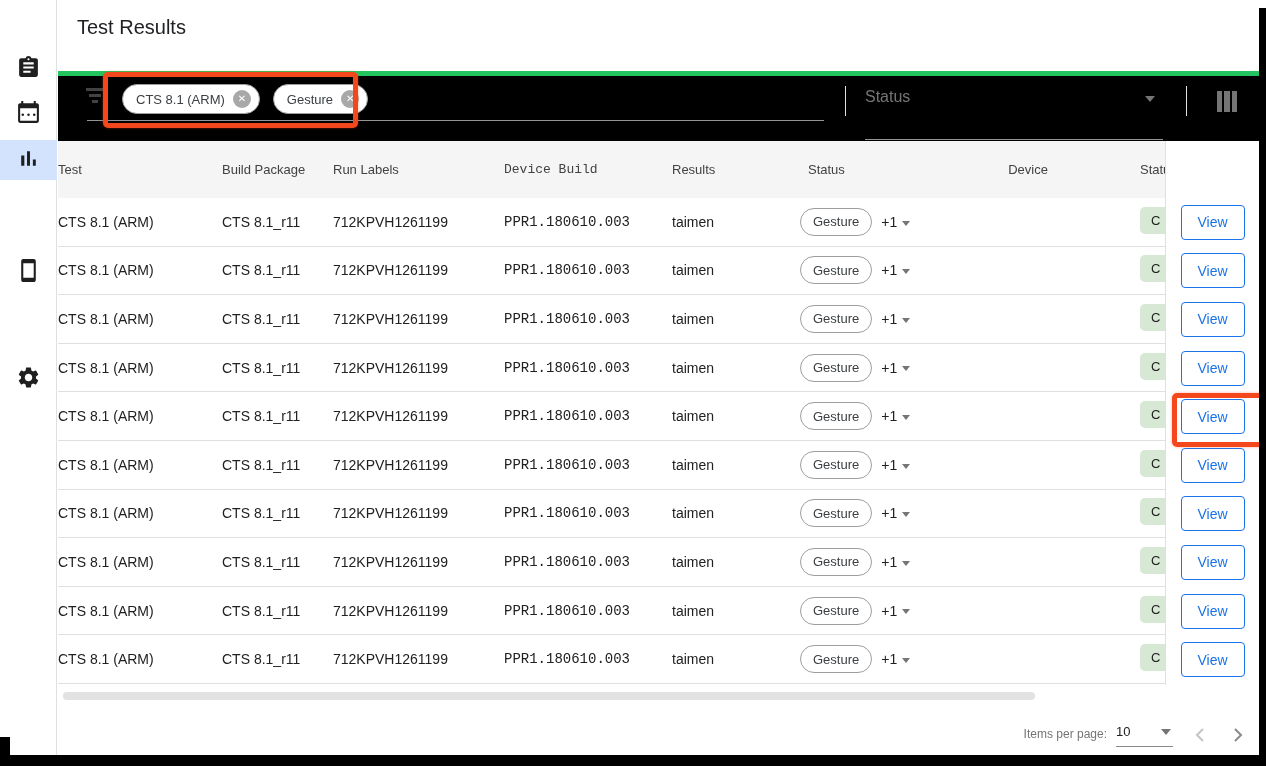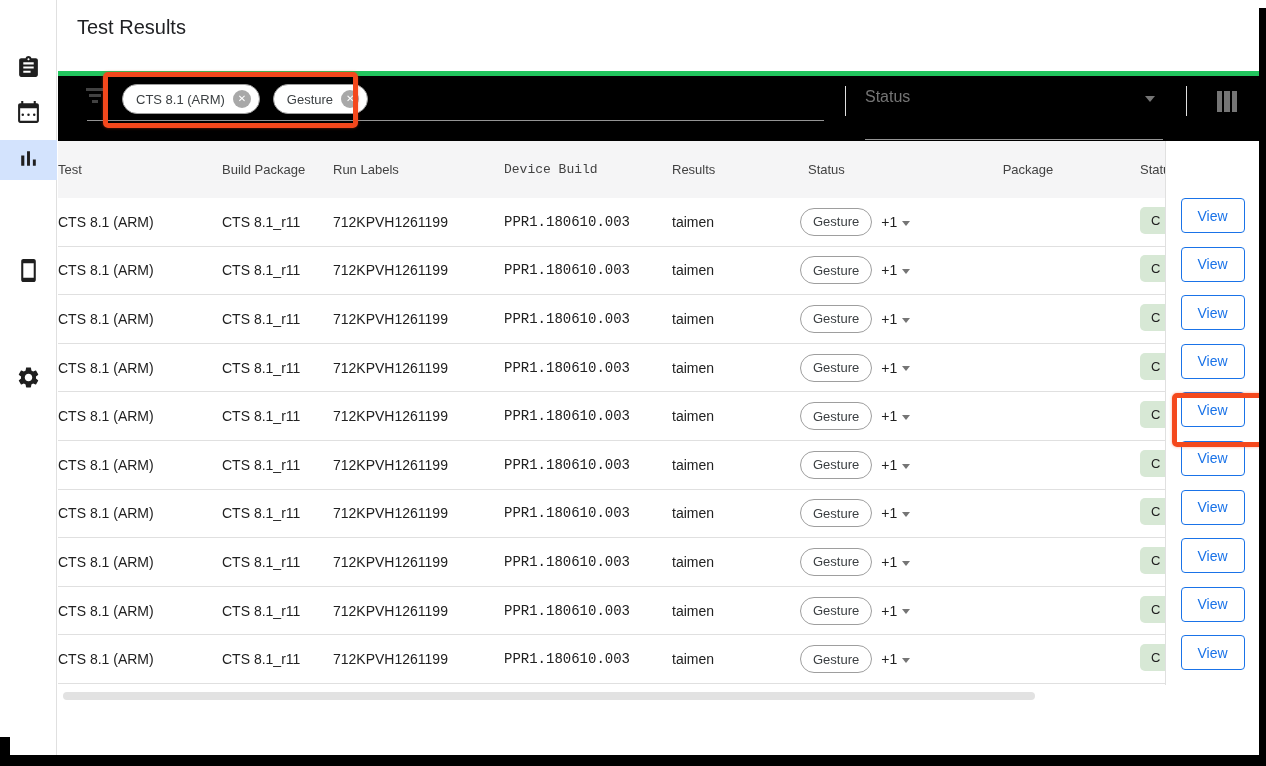--- a/index.html
+++ b/index.html
@@ -66,21 +66,21 @@
   .more { font-size:14px; color:#212121; margin-left:9px; }
   .more-caret { display:inline-block; width:0; height:0; border-left:4px solid transparent;
                 border-right:4px solid transparent; border-top:5px solid #757575; margin-left:5px; vertical-align:middle; }
   .status-badge { display:inline-block; width:62px; background:#d7e8d5; color:#212121; font-size:13px;
                   border-radius:5px; padding:6px 0 6px 11px; overflow:hidden; }
 
   
   .view-col { position:absolute; left:1165px; top:141px; width:94px; height:544px; background:#fff;
               border-left:1px solid #e0e0e0; z-index:3; }
   .view-head { height:57px; }
-  .view-cell { height:48.6px; display:flex; align-items:flex-start; justify-content:center; }
+  .view-cell { height:48.6px; display:flex; align-items:center; justify-content:center; }
   .view-btn { width:64px; height:35px; background:#fff; border:1px solid #1a73e8; border-radius:4px;
               color:#1a73e8; font-size:14px; cursor:pointer; font-family:inherit; }
 
   
   .annot { position:absolute; border:5px solid #f4481c; border-radius:5px; z-index:40; pointer-events:none;
            box-shadow:0 0 3px rgba(244,72,28,.45); }
   .annot-filter { left:103px; top:72px; width:255px; height:56px; }
   .annot-view { left:1172px; top:393px; width:94px; height:54px; }
 
   
@@ -167,21 +167,21 @@
   </div>
 
   <div class="scroll-area">
     <div class="thead">
       <span class="th c1">Test</span>
       <span class="th c2">Build Package</span>
       <span class="th c3">Run Labels</span>
       <span class="th c4">Device Build</span>
       <span class="th c5">Results</span>
       <span class="th c6">Status</span>
-      <span class="th c7">Package</span>
+      <span class="th c7">Device</span>
       <span class="th c8">Status</span>
     </div>
     <div>
   <div class="trow">
     <span class="td c1">CTS 8.1 (ARM)</span>
     <span class="td c2">CTS 8.1_r11</span>
     <span class="td c3">712KPVH1261199</span>
     <span class="td c4">PPR1.180610.003</span>
     <span class="td c5">taimen</span>
     <span class="td c6">
@@ -383,18 +383,36 @@
     <button class="view-btn">View</button>
   </div>
 </div>
   </div>
 
   <div class="annot annot-filter"></div>
   <div class="annot annot-view"></div>
 
   <div class="hscroll-thumb"></div>
 
+  <div class="paginator">
+    <span class="ipp-label">Items per page:</span>
+    <span class="ipp-select">
+      <span class="ipp-value">10</span>
+      <span class="ipp-caret"></span>
+      <span class="ipp-underline"></span>
+    </span>
+    <button class="pg-btn pg-prev">
+      <span><svg viewBox="0 0 24 24">
+            <path d="M15 6l-6 6 6 6"></path>
+          </svg></span>
+    </button>
+    <button class="pg-btn pg-next">
+      <span><svg viewBox="0 0 24 24">
+            <path d="M9 6l6 6-6 6"></path>
+          </svg></span></button>
+
+  </div>
 
 </div>
 
 <div class="corner-patch"></div>
 <div class="strip-right"></div>
 <div class="strip-notch"></div>
 
 </body></html>

